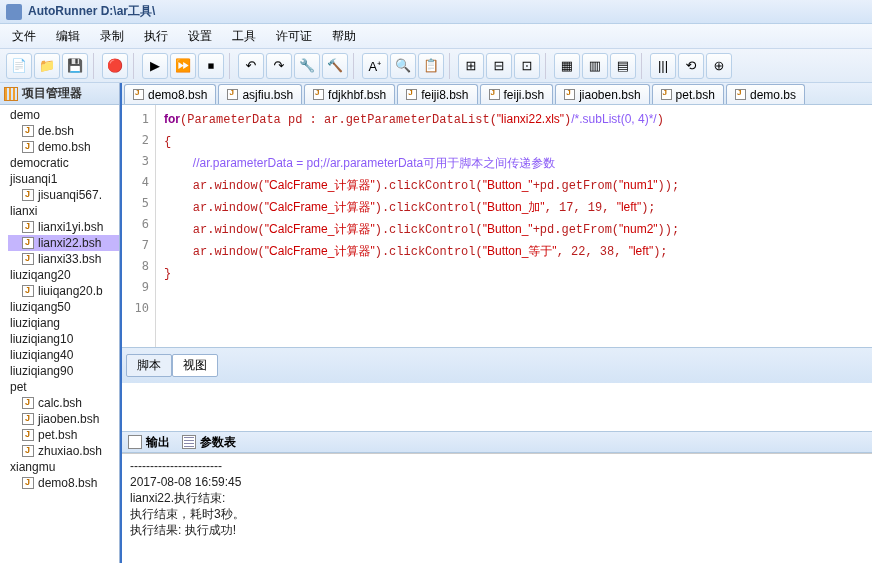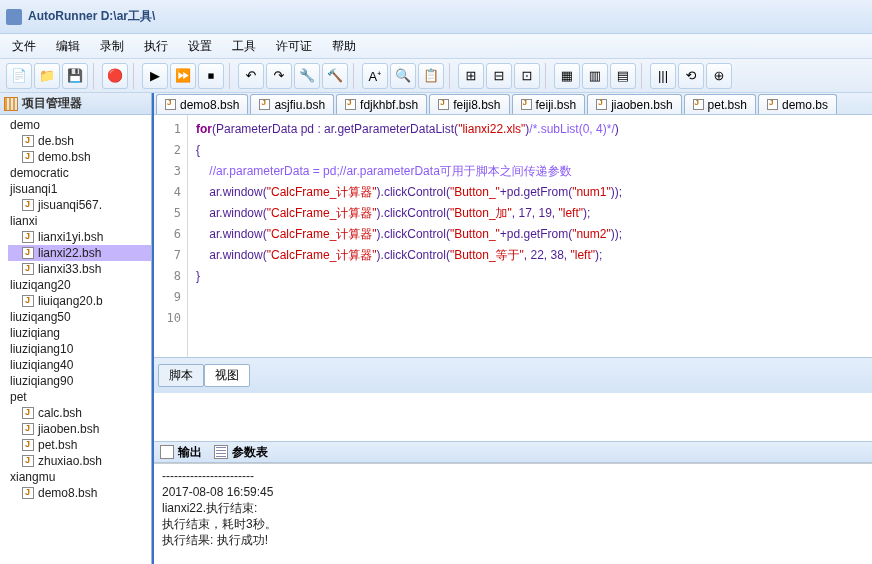--- a/index.html
+++ b/index.html
@@ -1,47 +1,47 @@
 <!DOCTYPE html>
 <html><head>
 <meta charset="utf-8">
 <style>
 * { margin: 0; padding: 0; box-sizing: border-box; font-family: "Microsoft YaHei", SimSun, Arial, sans-serif; font-size: 12px; }
 body { width: 872px; height: 564px; background: #fff; overflow: hidden; }
-.titlebar { height: 34px; background: linear-gradient(#e8f0fb,#d4e4f7); border-bottom: 1px solid #b8d0e8; display: flex; align-items: center; padding: 0 6px; gap: 6px; }
+.titlebar { height: 24px; background: linear-gradient(#e8f0fb,#d4e4f7); border-bottom: 1px solid #b8d0e8; display: flex; align-items: center; padding: 0 6px; gap: 6px; }
 .titlebar .logo { width: 16px; height: 16px; background: #6a8fc7; border-radius: 2px; display: inline-block; }
 .titlebar .title { color: #2a4a7a; font-weight: bold; }
 .menubar { height: 16px; background: linear-gradient(#f5f9fe,#e8f0fb); border-bottom: 1px solid #c8d8ec; display: flex; align-items: center; padding: 12px 4px; gap: 4px; }
 .menubar span { padding: 2px 8px; cursor: pointer; }
 .toolbar { height: 34px; background: linear-gradient(#f0f5fc,#e2ecf8); border-bottom: 1px solid #c0d4ea; display: flex; align-items: center; padding: 0 6px; gap: 2px; }
 .tool-btn { width: 26px; height: 26px; border: 1px solid #b8d0e8; background: linear-gradient(#fdfefe,#e8f0fa); border-radius: 3px; display: flex; align-items: center; justify-content: center; cursor: pointer; font-size: 13px; }
 .tool-sep { width: 4px; height: 26px; border-left: 1px solid #ccd; margin: 0 3px; }
 .main { display: flex; height: calc(100% - 84px); }
-.sidebar { width: 152px; border-right: 1px solid #a0b8d8; display: flex; flex-direction: column; }
+.sidebar { width: 120px; border-right: 1px solid #a0b8d8; display: flex; flex-direction: column; }
 .side-title { height: 22px; background: linear-gradient(#e4eefa,#d2e2f4); border-bottom: 1px solid #b0c8e0; display: flex; align-items: center; padding: 0 4px; gap: 4px; font-weight: bold; color: #333; }
 .side-title .ico { width: 14px; height: 14px; display: inline-block; background: repeating-linear-gradient(90deg,#f0a030 0 2px,transparent 2px 4px); border: 1px solid #d08020; }
 .tree { flex: 1; overflow-y: auto; background: #fff; padding: 2px 0; }
 .tree-item { display: flex; align-items: center; padding: 1px 4px 1px 14px; gap: 4px; white-space: nowrap; cursor: pointer; color: #222; margin-left: 8px; }
 .tree-item.root { padding-left: 2px; }
 .tree-item .fi { width: 12px; height: 12px; background: #fff; border: 1px solid #888; position: relative; }
 .tree-item .fi::after { content: "J"; position: absolute; top: -1px; left: 2px; font-size: 9px; color: #c07000; font-weight: bold; }
 .tree-item.sel { background: #c4b5fd; }
 .content { flex: 1; display: flex; flex-direction: column; border-left: 2px solid #3a72c7; }
 .tabs { height: 22px; background: linear-gradient(#e8f0fb,#dae8f6); border-bottom: 1px solid #b0c8e0; display: flex; align-items: flex-end; padding: 0 2px; gap: 0; overflow: hidden; }
 .etab { height: 20px; background: linear-gradient(#fdfefe,#ecf2fa); border: 1px solid #9ab4d4; border-bottom: none; border-radius: 3px 3px 0 0; padding: 0 8px; display: flex; align-items: center; gap: 4px; margin-right: 2px; white-space: nowrap; cursor: pointer; }
 .etab .fi { width: 11px; height: 11px; background: #fff; border: 1px solid #888; position: relative; }
 .etab .fi::after { content: "J"; position: absolute; top: -2px; left: 1px; font-size: 8px; color: #c07000; font-weight: bold; }
 .editor-area { flex: 1; display: flex; background: #fff; overflow: hidden; }
 .gutter { width: 34px; background: #fff; border-right: 1px solid #d8d8d8; padding: 4px 0; text-align: right; }
 .gutter div { padding: 0 6px; color: #888; line-height: 21px; font-family: Consolas, monospace; }
 .code { flex: 1; padding: 4px 8px; font-family: Consolas, "Courier New", monospace; font-size: 13px; line-height: 21px; white-space: pre; overflow: auto; }
 .kw { color: #8b008b; font-weight: bold; }
 .str { color: #cc0000; }
 .cm { color: #8b5cf6; }
-.pl { color: #4c1d95; }
+.pl { color: #b91c1c; font-family: Liberation Mono, monospace; }
 .bottom-tabs { height: 36px; background: linear-gradient(#e4eefa,#d4e4f6); border-top: 1px solid #b0c8e0; display: flex; align-items: center; padding: 0 4px; gap: 0; }
 .btab { padding: 2px 10px; border: 1px solid #9ab4d4; background: #fff; border-radius: 2px; cursor: pointer; }
 .btab.inactive { background: #e8f0fa; }
 .out-tabs { height: 22px; background: linear-gradient(#e4eefa,#d4e4f6); border-top: 1px solid #b0c8e0; border-bottom: 1px solid #b0c8e0; display: flex; align-items: center; padding: 0 6px; gap: 12px; margin-top: 48px; }
 .otab { display: flex; align-items: center; gap: 4px; font-weight: bold; cursor: pointer; }
 .otab .oi { width: 14px; height: 14px; border: 1px solid #888; background: #fff; display: inline-block; position: relative; }
 .otab .oi.t::before { content: ""; position: absolute; inset: 1px; background: repeating-linear-gradient(0deg,#88a 0 1px,transparent 1px 3px); }
 .output { height: 110px; background: #fff; padding: 4px 8px; overflow: auto; border-top: 1px solid #ccc; }
 .output p { line-height: 16px; color: #222; font-size: 12px; }
 </style>

